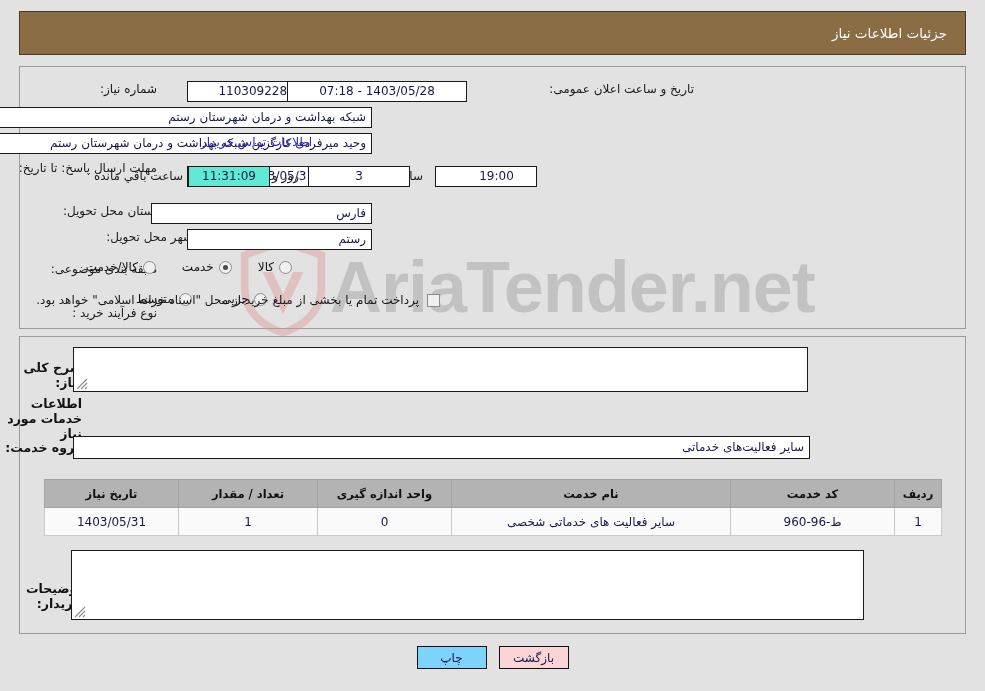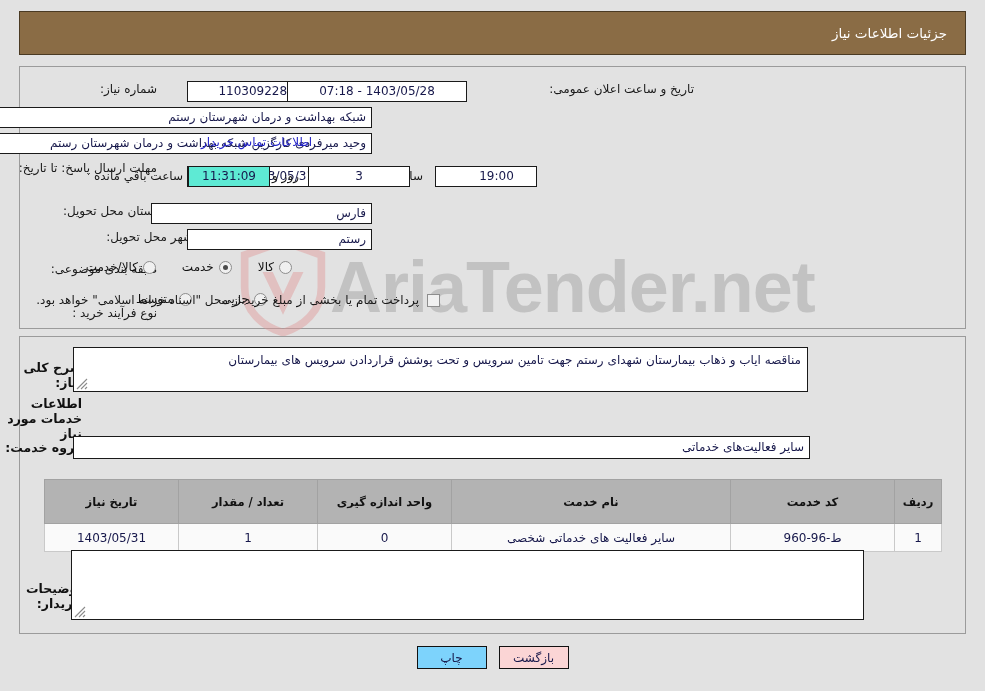--- a/index.html
+++ b/index.html
@@ -195,21 +195,21 @@
     font-size: 12px;
     background: #fafafa;
   }
   #svc-table th {
     background: #b3b3b3;
     border: 1px solid #a2a2a2;
     color: #111;
     font-weight: bold;
     font-size: 11.5px;
     height: 27px;
-    padding: 8px 4px;
+    padding: 0 4px;
     text-align: center;
   }
   #svc-table td {
     background: #fafafa;
     border: 1px solid #c9c9c9;
     color: #17184b;
     height: 27px;
     padding: 0 4px;
     text-align: center;
     font-size: 12px;
@@ -335,21 +335,20 @@
 </div>
 <label class="opt" style="position:absolute; right:545px; top:293px; gap:8px; z-index:3;">
   <span class="cbox"></span>
   <span class="lbl">پرداخت تمام یا بخشی از مبلغ خرید،از محل "اسناد خزانه اسلامی" خواهد بود.</span>
 </label>
 
 <div class="panel" id="panel-bottom"></div>
 
 <span class="bold-lbl" style="position:absolute; right:903px; top:360px; z-index:3;">شرح کلی نیاز:</span>
 <div class="ta" style="right:177px; top:347px; width:735px; height:45px; z-index:3;">
-  <span>مناقصه ایاب و ذهاب بیمارستان شهدای رستم جهت تامین سرویس و تحت پوشش قراردادن سرویس های بیمارستان</span>
   <svg class="resize-grip" viewBox="0 0 12 12">
     <path d="M11 1 L1 11 M11 5 L5 11 M11 9 L9 11" stroke="#777" stroke-width="1.1" fill="none"></path>
   </svg>
 </div>
 
 <span class="bold-lbl" style="position:absolute; right:903px; top:396px; z-index:3;">اطلاعات خدمات مورد نیاز</span>
 
 <span class="bold-lbl" style="position:absolute; right:903px; top:440px; z-index:3;">گروه خدمت:</span>
 <div class="fld right" style="position:absolute; right:175px; top:436px; width:737px; height:23px; line-height:21px; z-index:3;">سایر فعالیت‌های خدماتی</div>
 

